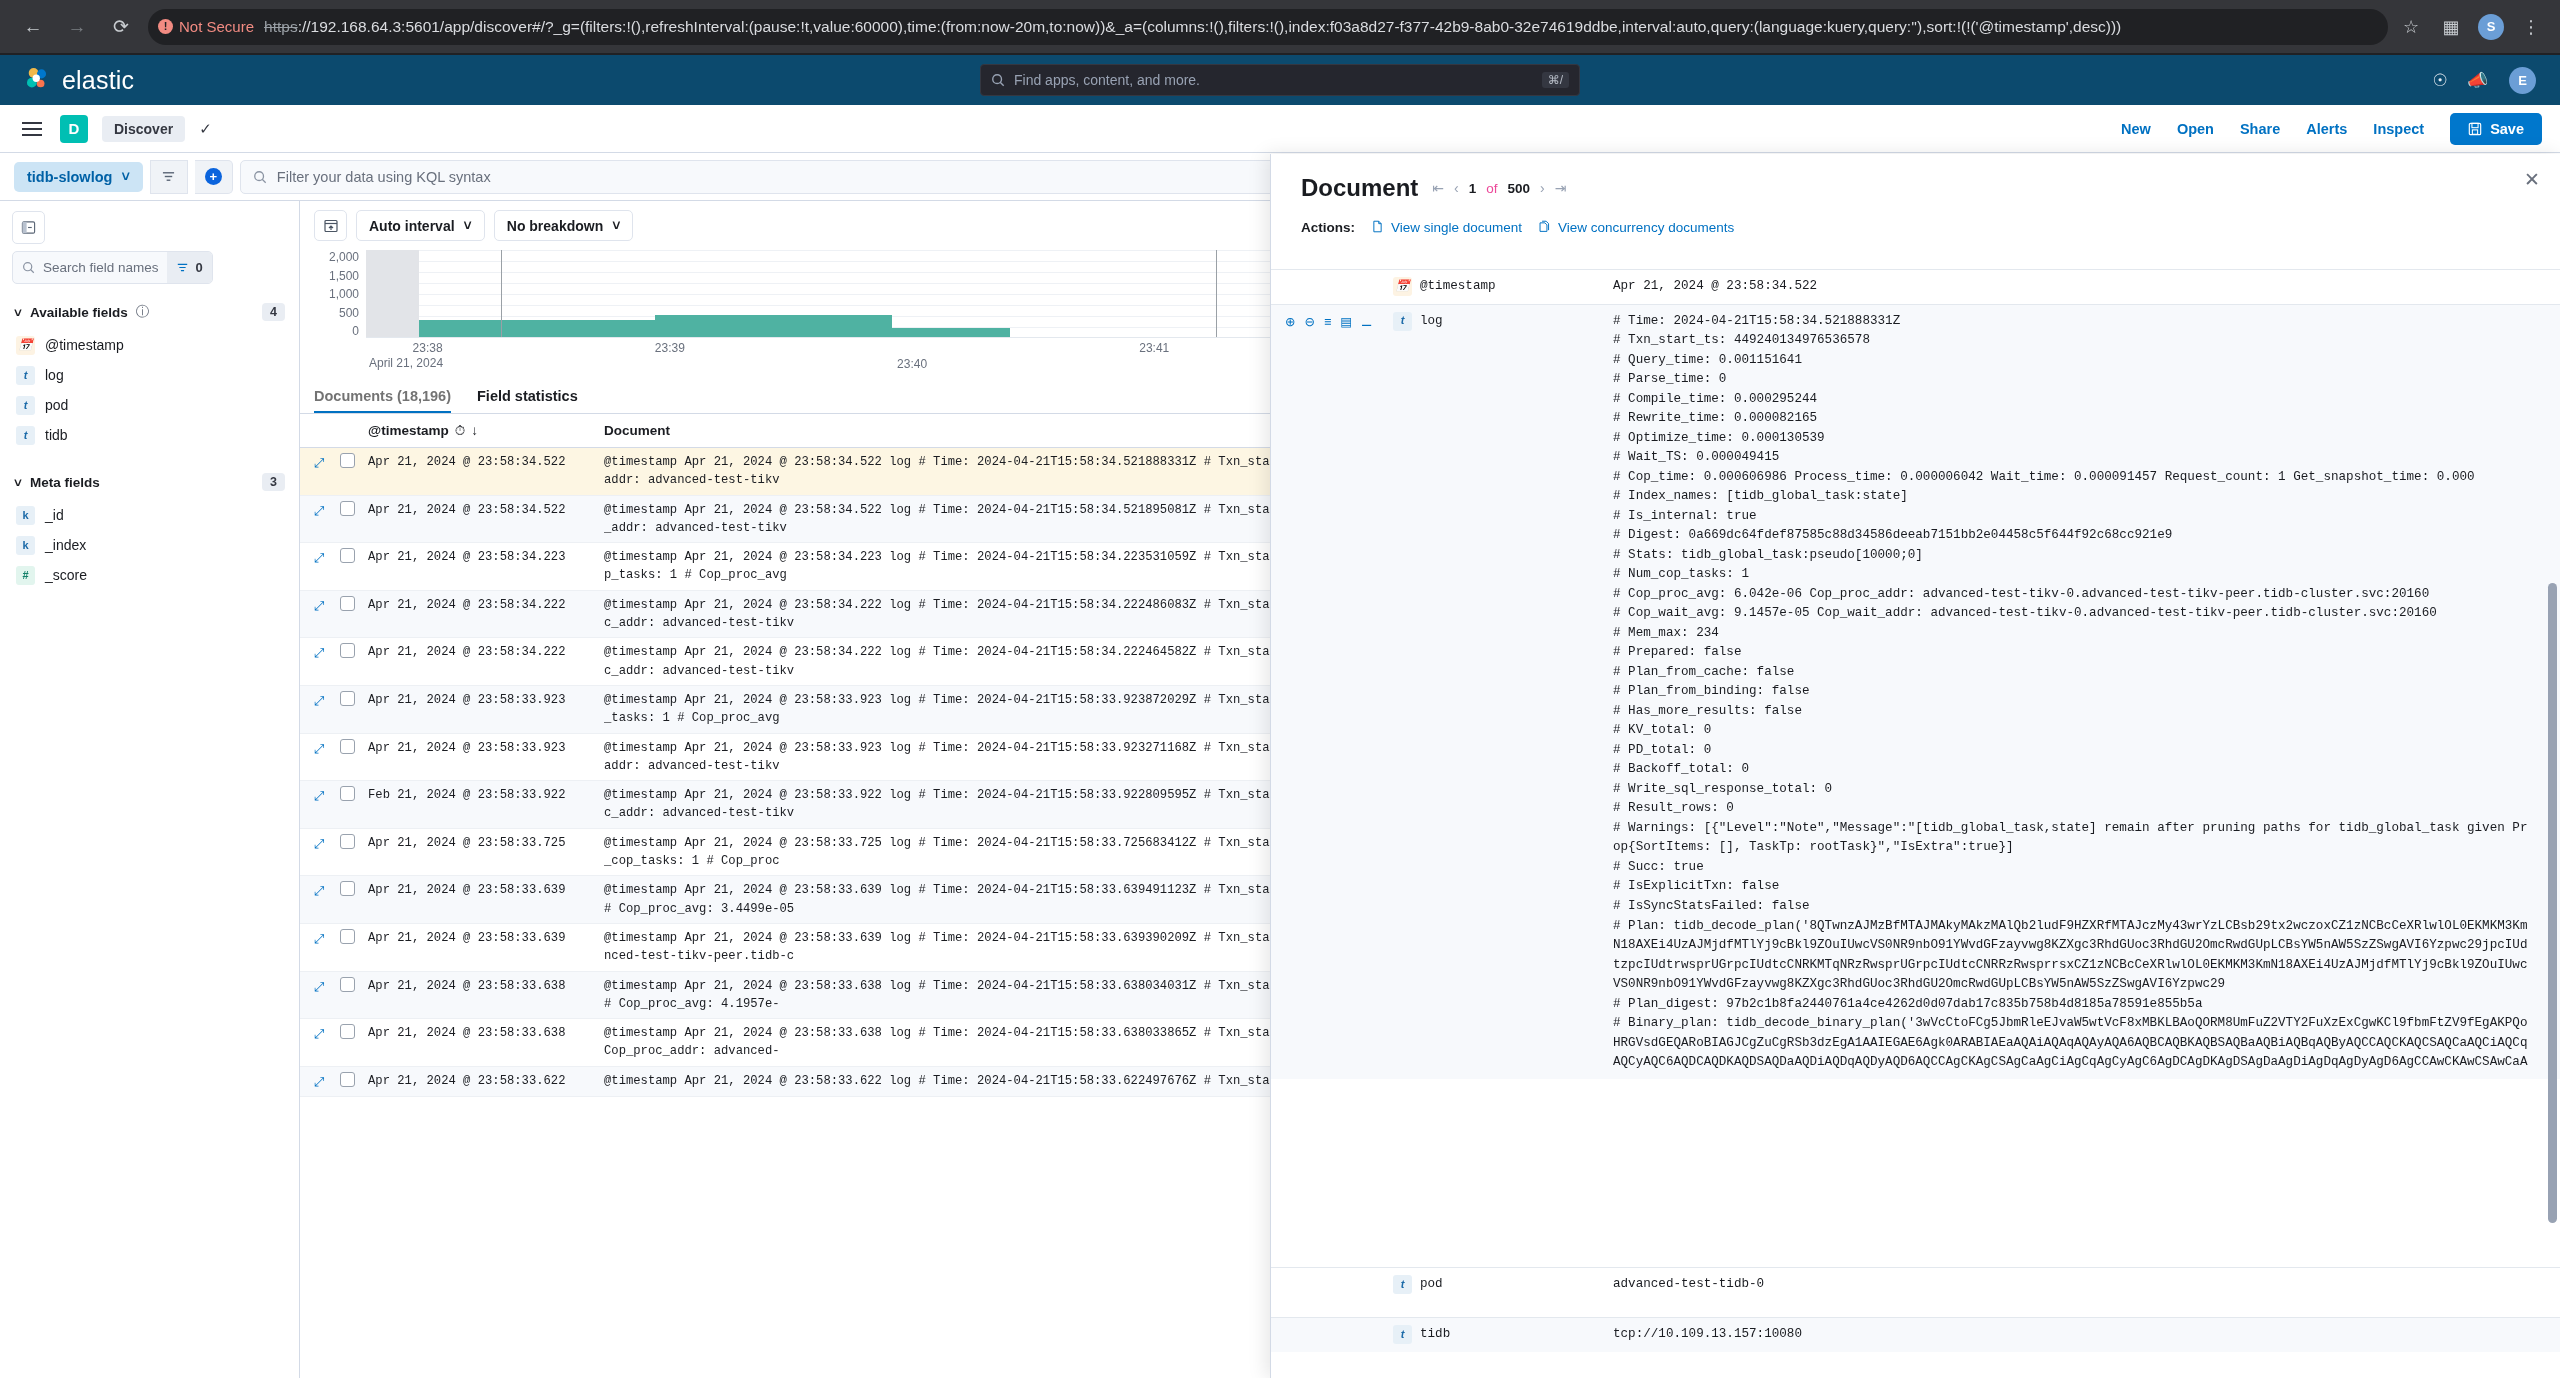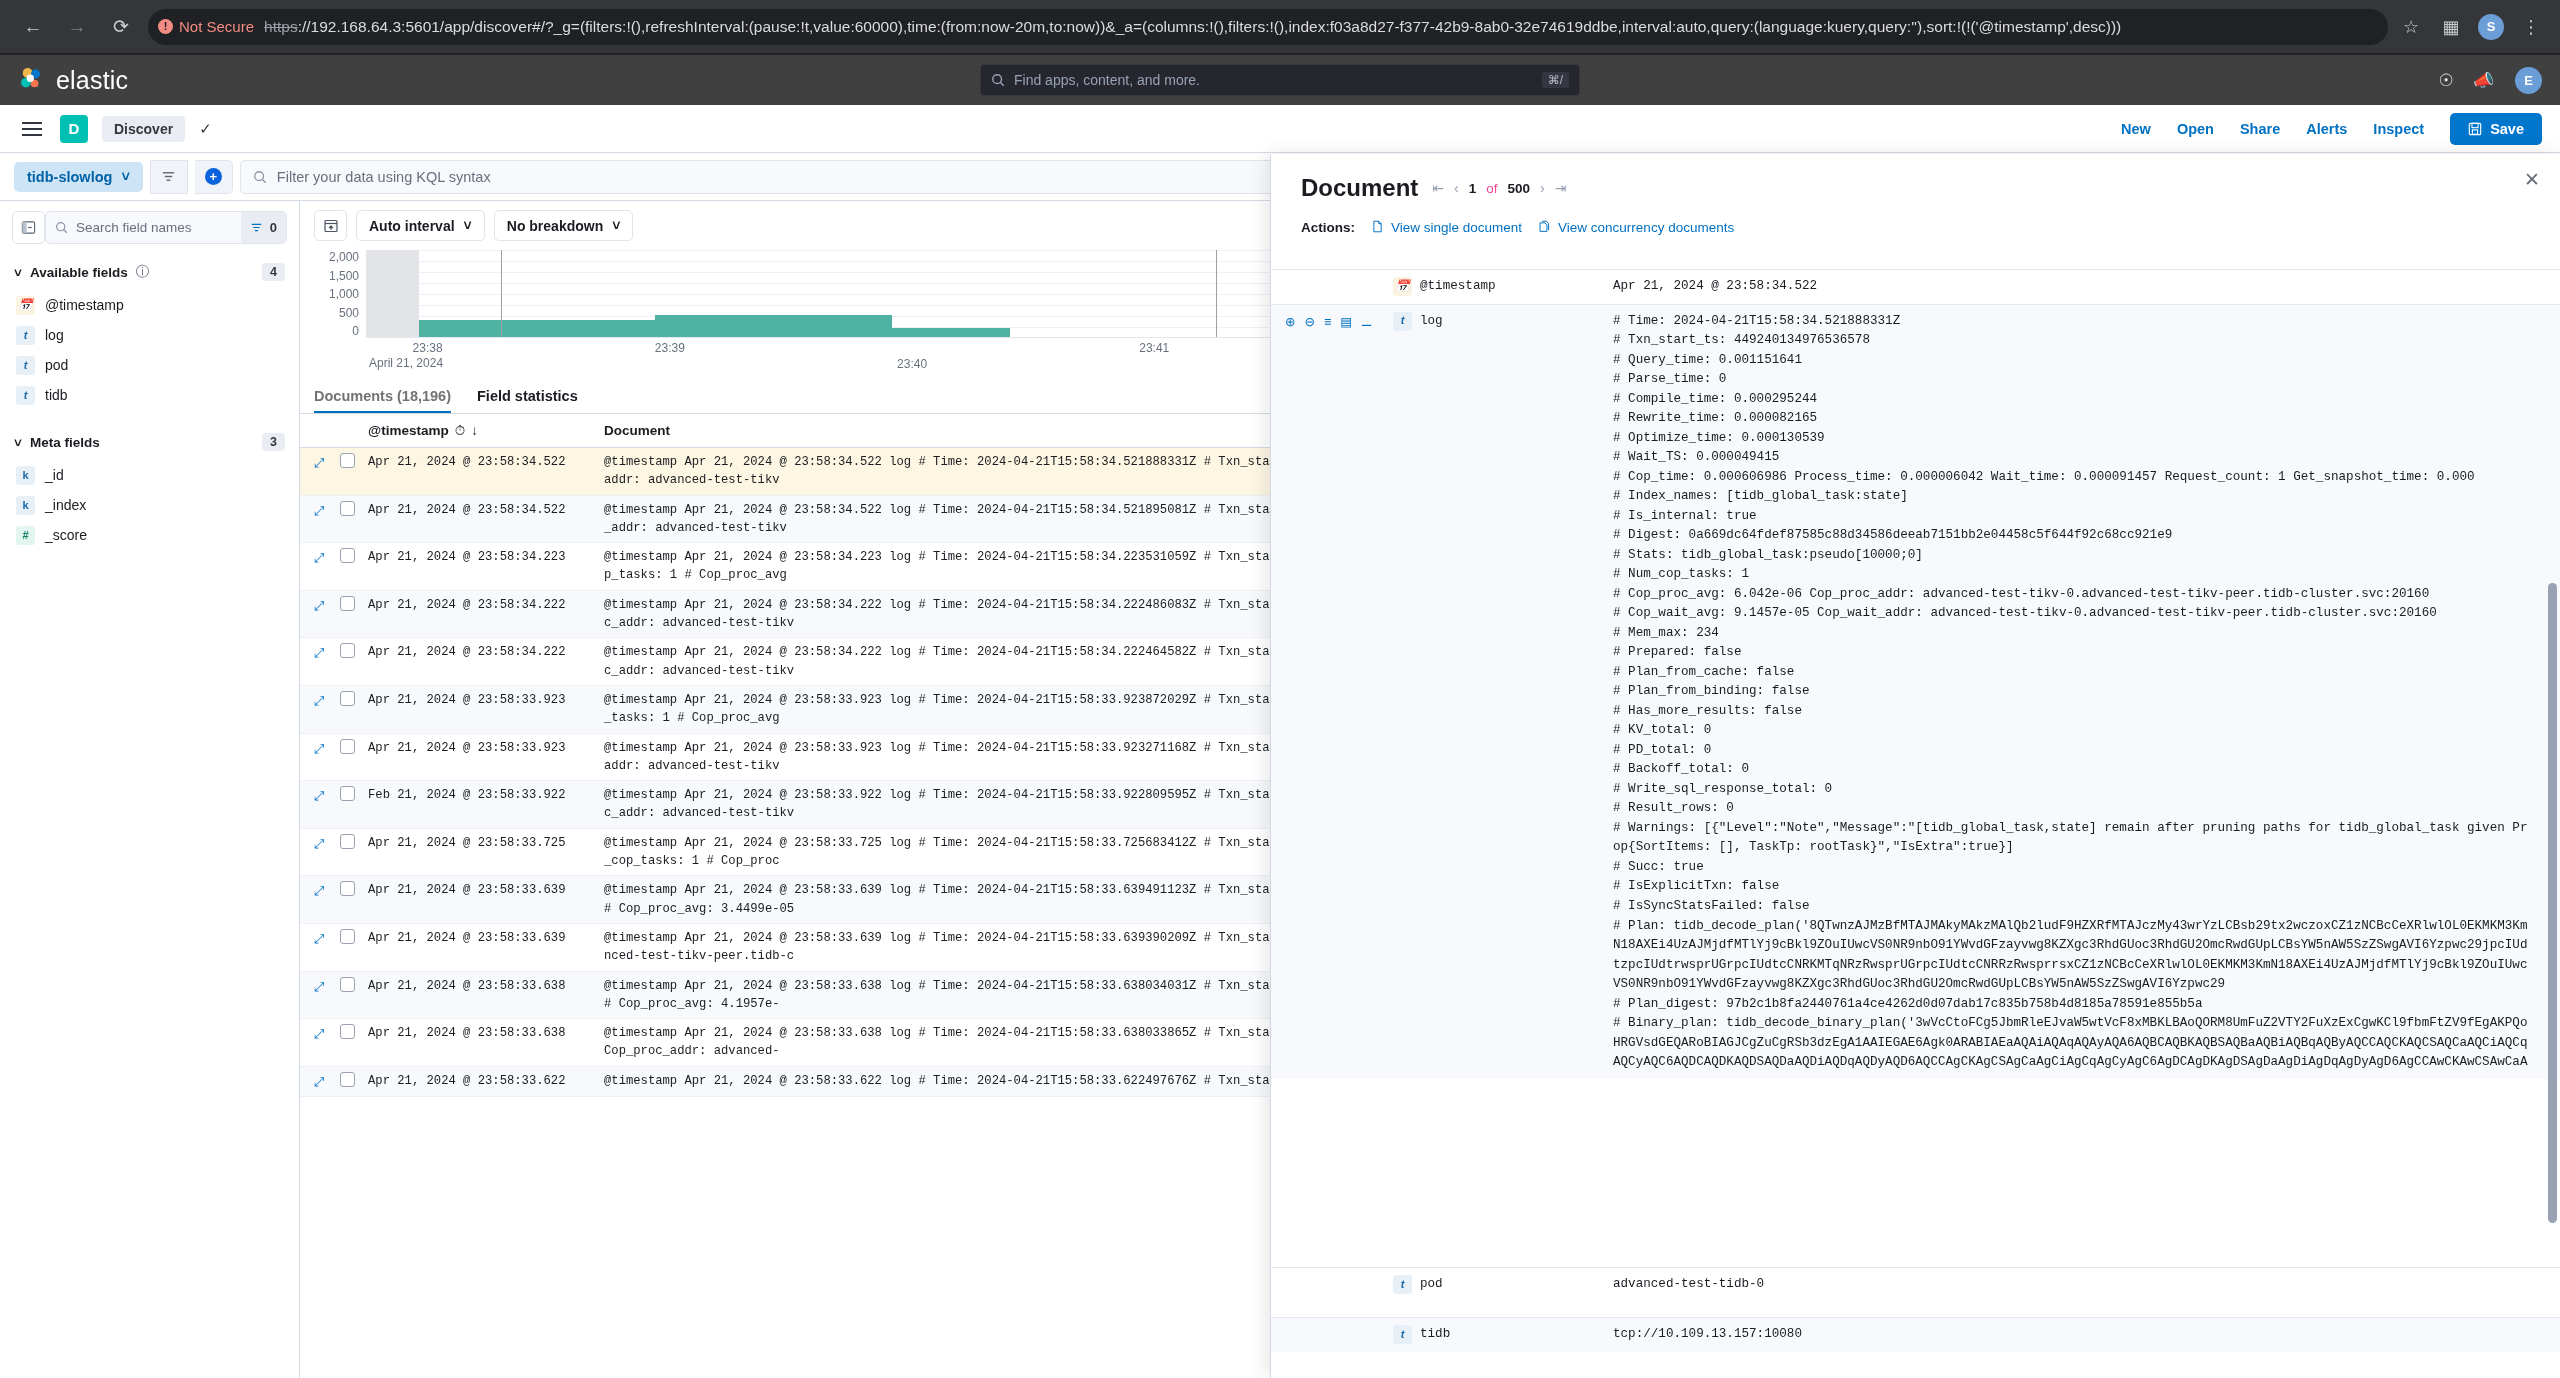--- a/index.html
+++ b/index.html
@@ -45,22 +45,22 @@
   .bicon { color: #c8ccd0; font-size: 18px; width: 26px; text-align:center; }
   .bavatar {
     width: 26px; height: 26px; border-radius: 50%; background: #6b9ed6;
     color: #fff; font-size: 13px; display: flex; align-items: center;
     justify-content: center; font-weight: 600;
   }
   .browser-seam { height: 2px; background: #202124; }
 
   
   .elastic-bar {
-    height: 50px; background: #404040; display: flex; align-items: center;
-    padding: 0 18px; position: relative;
+    height: 50px; background: #0c4a6e; display: flex; align-items: center;
+    padding: 0 24px; position: relative;
   }
   .elastic-logo-wrap { display: flex; align-items: center; gap: 10px; }
   .elastic-word { color: #fff; font-size: 25px; letter-spacing: .2px; }
   .global-search {
     position: absolute; left: 50%; transform: translateX(-50%);
     width: 600px; height: 32px; background: #25262e; border: 1px solid #343741;
     border-radius: 4px; display: flex; align-items: center; padding: 0 10px;
     gap: 9px; color: #98a2b3; font-size: 14px;
   }
   .kbd-hint {
@@ -127,21 +127,21 @@
     border-radius: 5px; display: flex; align-items: center; gap: 10px; padding: 0 12px;
     color: #69707d; font-size: 14.5px;
   }
 
   
   .main { display: flex; height: 1378px; }
   .sidebar {
     width: 300px; flex: 0 0 300px; background: #fff; border-right: 1px solid #d3dae6;
     display: flex; flex-direction: column;
   }
-  .sb-search-row { display: flex; align-items: flex-start; padding: 10px 12px; }
+  .sb-search-row { display: flex; align-items: flex-start; gap: 7px; padding: 10px 12px; flex-direction: column; }
   .collapse-btn {
     width: 33px; height: 33px; border: 1px solid #dfe4ed; border-radius: 5px;
     display: flex; align-items: center; justify-content: center; color: #5a6575;
   }
   .fieldsearch {
     flex: 1 1 auto; height: 33px; background: #f7f9fc; border: 1px solid #dfe4ed;
     border-radius: 5px; display: flex; align-items: center; padding: 0 9px; gap: 8px;
     color: #69707d; font-size: 13.5px; overflow: hidden;
   }
   .filt-badge {

